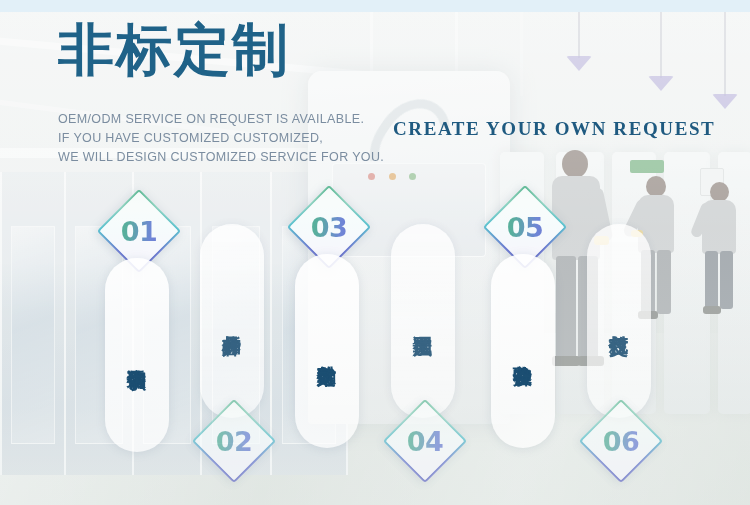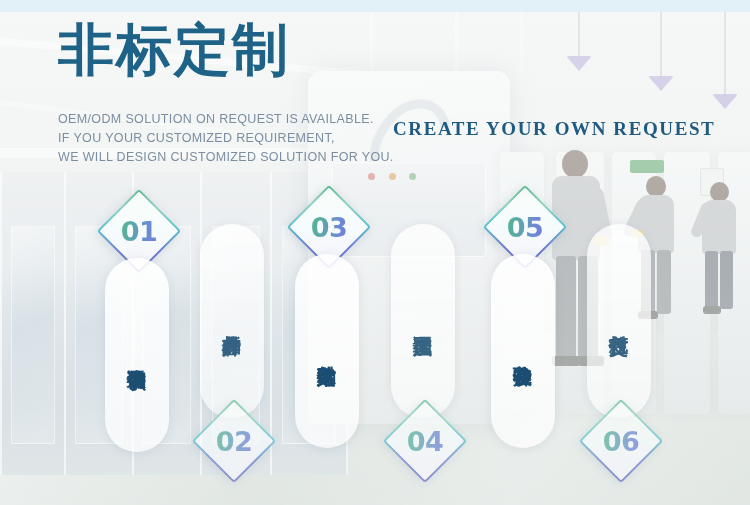--- a/index.html
+++ b/index.html
@@ -221,23 +221,23 @@
 
     <div class="bg-wash"></div>
     <div class="bg-tint"></div>
   </div>
 
   <div class="topband"></div>
 
   <div class="title">非标定制</div>
 
   <div class="subtitle">
-    <div>OEM/ODM SOLUTION ON REQUEST IS AVAILABLE.</div>
-    <div>IF YOU YOUR CUSTOMIZED REQUIREMENT,</div>
-    <div>WE WILL DESIGN CUSTOMIZED SOLUTION FOR YOU.</div>
+    <div>OEM/ODM SERVICE ON REQUEST IS AVAILABLE.</div>
+    <div>IF YOU HAVE CUSTOMIZED CUSTOMIZED,</div>
+    <div>WE WILL DESIGN CUSTOMIZED SERVICE FOR YOU.</div>
   </div>
 
   <div class="tagline">CREATE YOUR OWN REQUEST</div>
 
   <div class="steps">
 
     <div class="step" style="left:98px;">
       <div class="diamond" style="top:201px;">
         <div class="dnum">01</div>
       </div>

